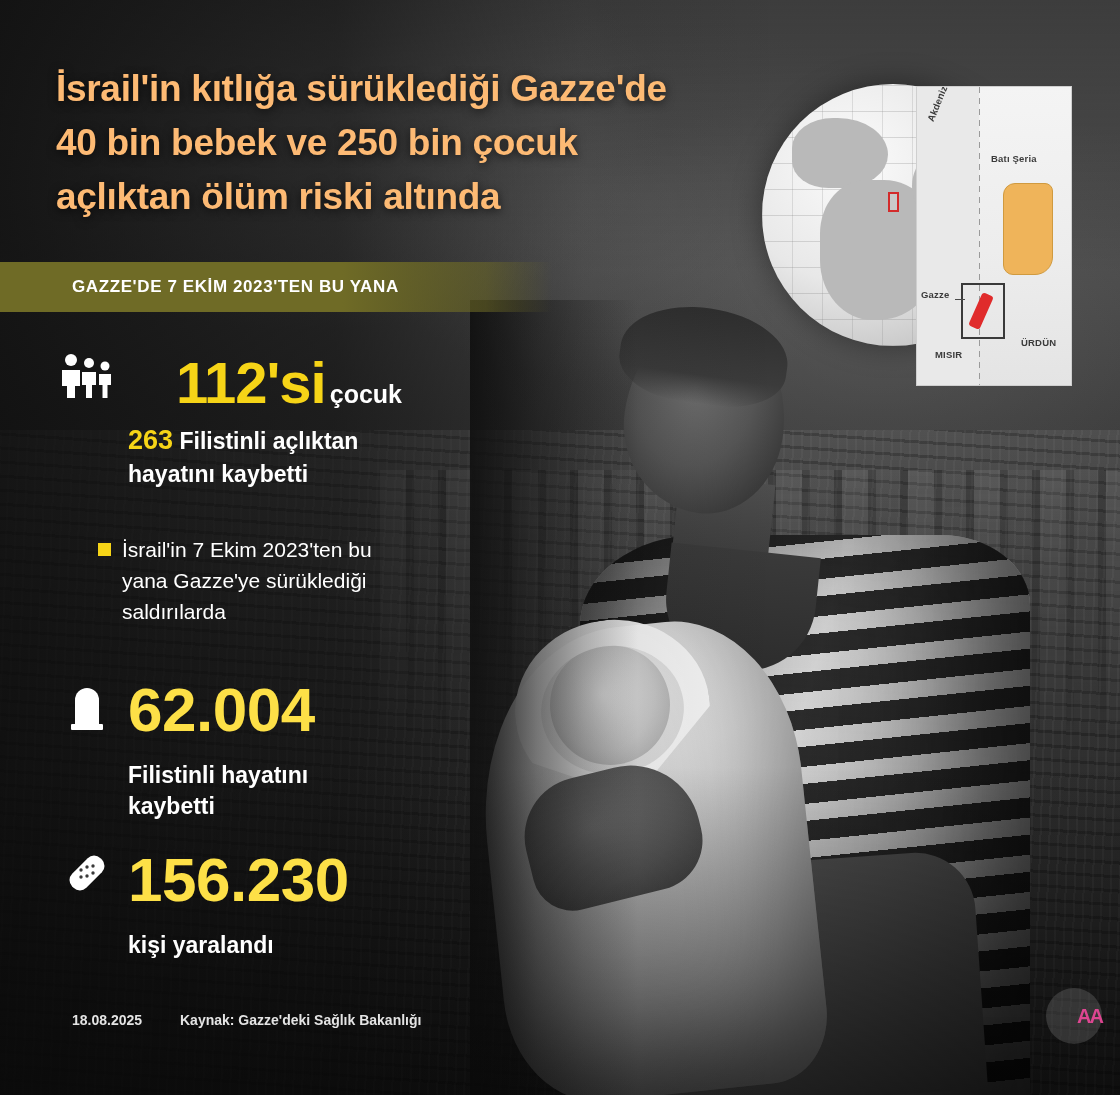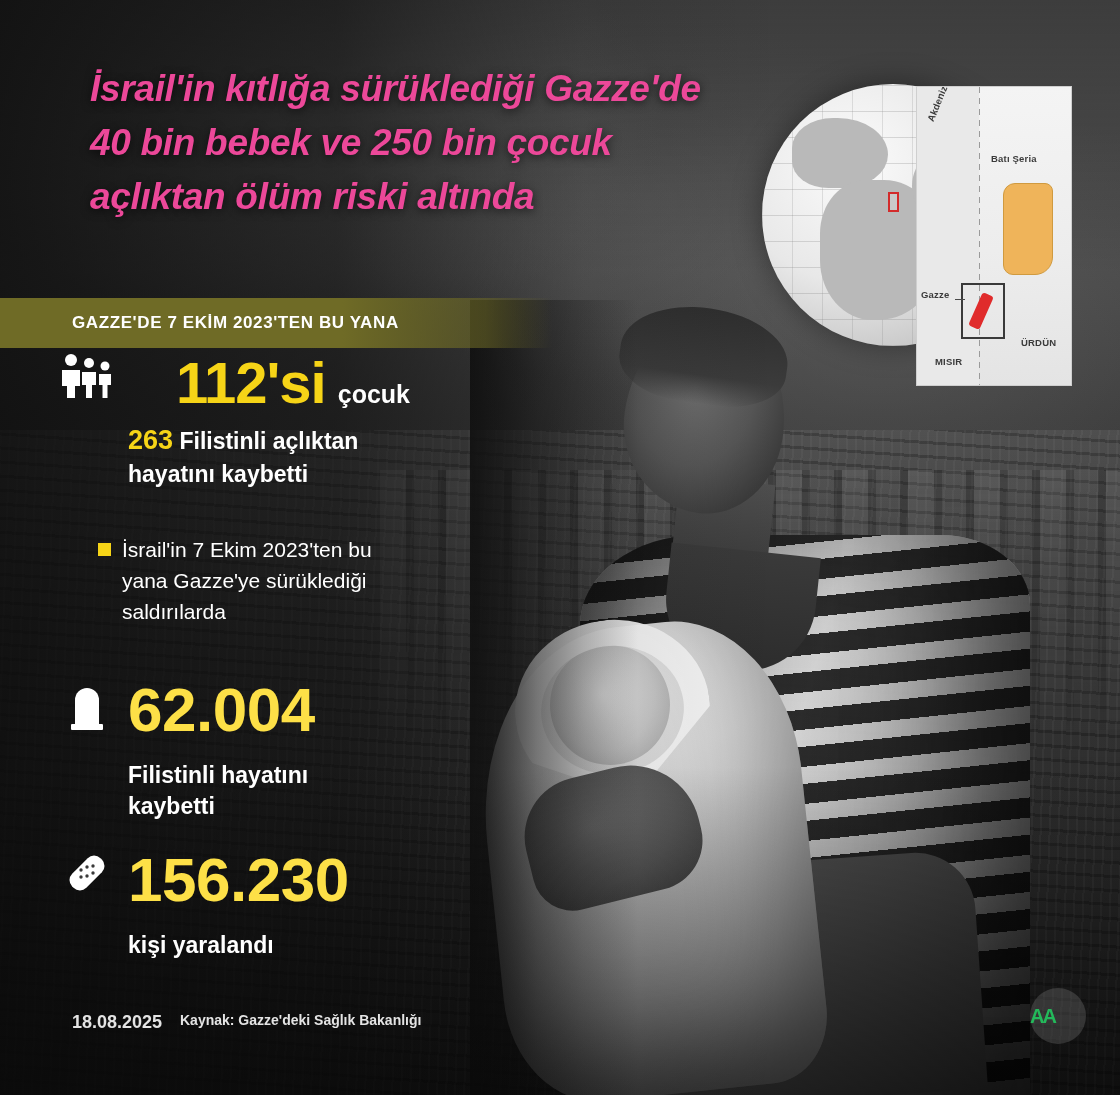--- a/index.html
+++ b/index.html
@@ -137,44 +137,42 @@
     transform: rotate(-4deg);
   }
   .photo-fade-left {
     position: absolute; inset: 0;
     background: linear-gradient(90deg, rgba(20,20,20,0.92) 0%, rgba(20,20,20,0.45) 12%, rgba(20,20,20,0) 30%);
   }
 
   
   .headline {
     position: absolute;
-    left: 90px;
+    left: 56px;
     top: 62px;
     width: 760px;
-    color: #ec4899;
+    color: #fdba74;
     font-size: 37px;
     line-height: 54px;
     font-weight: bold;
     letter-spacing: -0.3px;
     text-shadow: 0 2px 10px rgba(0,0,0,0.65);
-    font-style: italic;
   }
   .headline div { white-space: nowrap; }
 
   
   .band {
     position: absolute;
     left: 0;
     top: 262px;
     width: 552px;
     height: 50px;
     background: linear-gradient(90deg, #6f6b26 0%, #6f6b26 62%, rgba(111,107,38,0.55) 88%, rgba(111,107,38,0) 100%);
     display: flex;
     align-items: center;
-    margin-top: 36px;
   }
   .band-label {
     margin-left: 72px;
     color: #ffffff;
     font-size: 17px;
     font-weight: bold;
     letter-spacing: 0.6px;
   }
 
   
@@ -202,21 +200,21 @@
     letter-spacing: -1px;
     display: inline-block;
     vertical-align: baseline;
     margin-left: 48px;
   }
   .suffix-white {
     color: #ffffff;
     font-size: 25px;
     font-weight: bold;
     display: inline-block;
-    margin-left: 12px;
+    margin-left: 4px;
   }
   .sub-line {
     color: #ffffff;
     font-size: 23px;
     line-height: 33px;
     font-weight: bold;
     margin-top: 10px;
   }
   .sub-num {
     color: #f6d417;
@@ -332,56 +330,56 @@
     font-weight: bold;
     letter-spacing: 0.2px;
   }
   .map-label.akdeniz {
     left: 8px; top: 32px;
     transform: rotate(-68deg);
     transform-origin: left top;
   }
   .map-label.bati { left: 74px; top: 66px; text-align: right; }
   .map-label.gaza { left: 4px; top: 202px; }
-  .map-label.misir { left: 18px; top: 269px; }
+  .map-label.misir { left: 18px; top: 262px; }
   .map-label.urdun { left: 104px; top: 250px; }
   .map-leader {
     position: absolute; left: 38px; top: 212px; width: 10px; height: 1px;
     background: #4a4a4a;
   }
 
   
   .footer-date {
     position: absolute;
     left: 72px;
     top: 1012px;
     color: #e4e4e4;
-    font-size: 18px;
+    font-size: 14px;
     font-weight: bold;
   }
   .footer-source {
     position: absolute;
     left: 180px;
     top: 1012px;
     color: #e4e4e4;
     font-size: 14px;
     font-weight: bold;
   }
   .logo {
     position: absolute;
-    right: 34px;
+    right: 18px;
     top: 988px;
     width: 56px;
     height: 56px;
     border-radius: 50%;
     background: rgba(255,255,255,0.14);
     display: flex;
     align-items: center;
-    justify-content: flex-start;
-    color: #22c55e;
+    justify-content: flex-end;
+    color: #ec4899;
     font-size: 20px;
     font-weight: bold;
     letter-spacing: -2px;
   }
   .logo span { opacity: 0.92; }
 </style>
 </head>
 <body>
 
 <div class="infographic">

